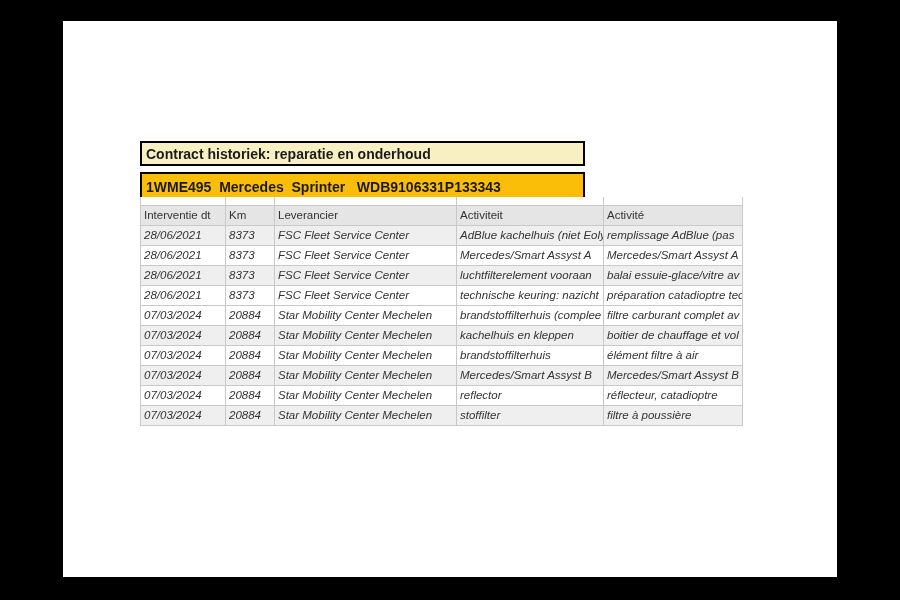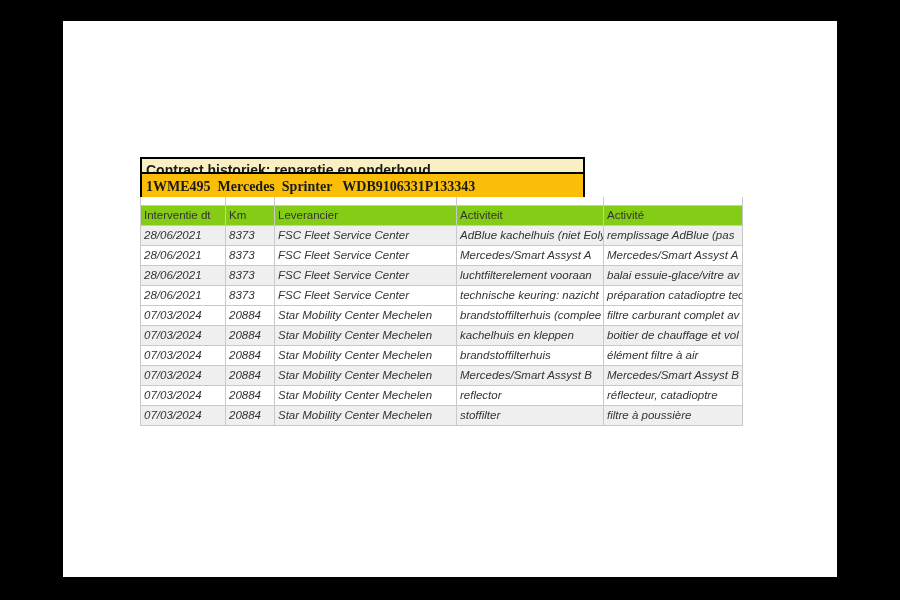--- a/index.html
+++ b/index.html
@@ -23,28 +23,27 @@
     box-sizing:border-box;
     border:2px solid #000000;
     font-weight:bold;
     font-size:14px;
     color:#1a1a1a;
     padding-left:4px;
     display:flex;
     align-items:center;
   }
   .title-banner{
-    top:136px;height:25px;
+    top:120px;height:25px;
     background:#f8f0c3;
   }
   .vehicle-banner{
     top:151px;height:30px;
     background:#fbbe08;
     white-space:pre;
-    font-family:Liberation Serif, serif;
   }
   table.history{
     position:absolute;
     left:77px;top:176px;
     width:602px;
     border-collapse:collapse;
     table-layout:fixed;
     font-size:11.5px;
     color:#333333;
   }
@@ -56,21 +55,21 @@
   tr.spacer-row td{
     height:8px;
     padding:0;
     border-left:1px solid #c9c9c9;
     border-right:1px solid #c9c9c9;
     border-top:none;
     border-bottom:none;
     background:#ffffff;
   }
   tr.header-row th{
-    background:#84cc16;
+    background:#e5e5e5;
     font-weight:normal;
     text-align:left;
   }
   th,td{
     height:20px;
     box-sizing:border-box;
     border:1px solid #c9c9c9;
     padding:0 1px 0 3px;
     white-space:nowrap;
     overflow:hidden;

